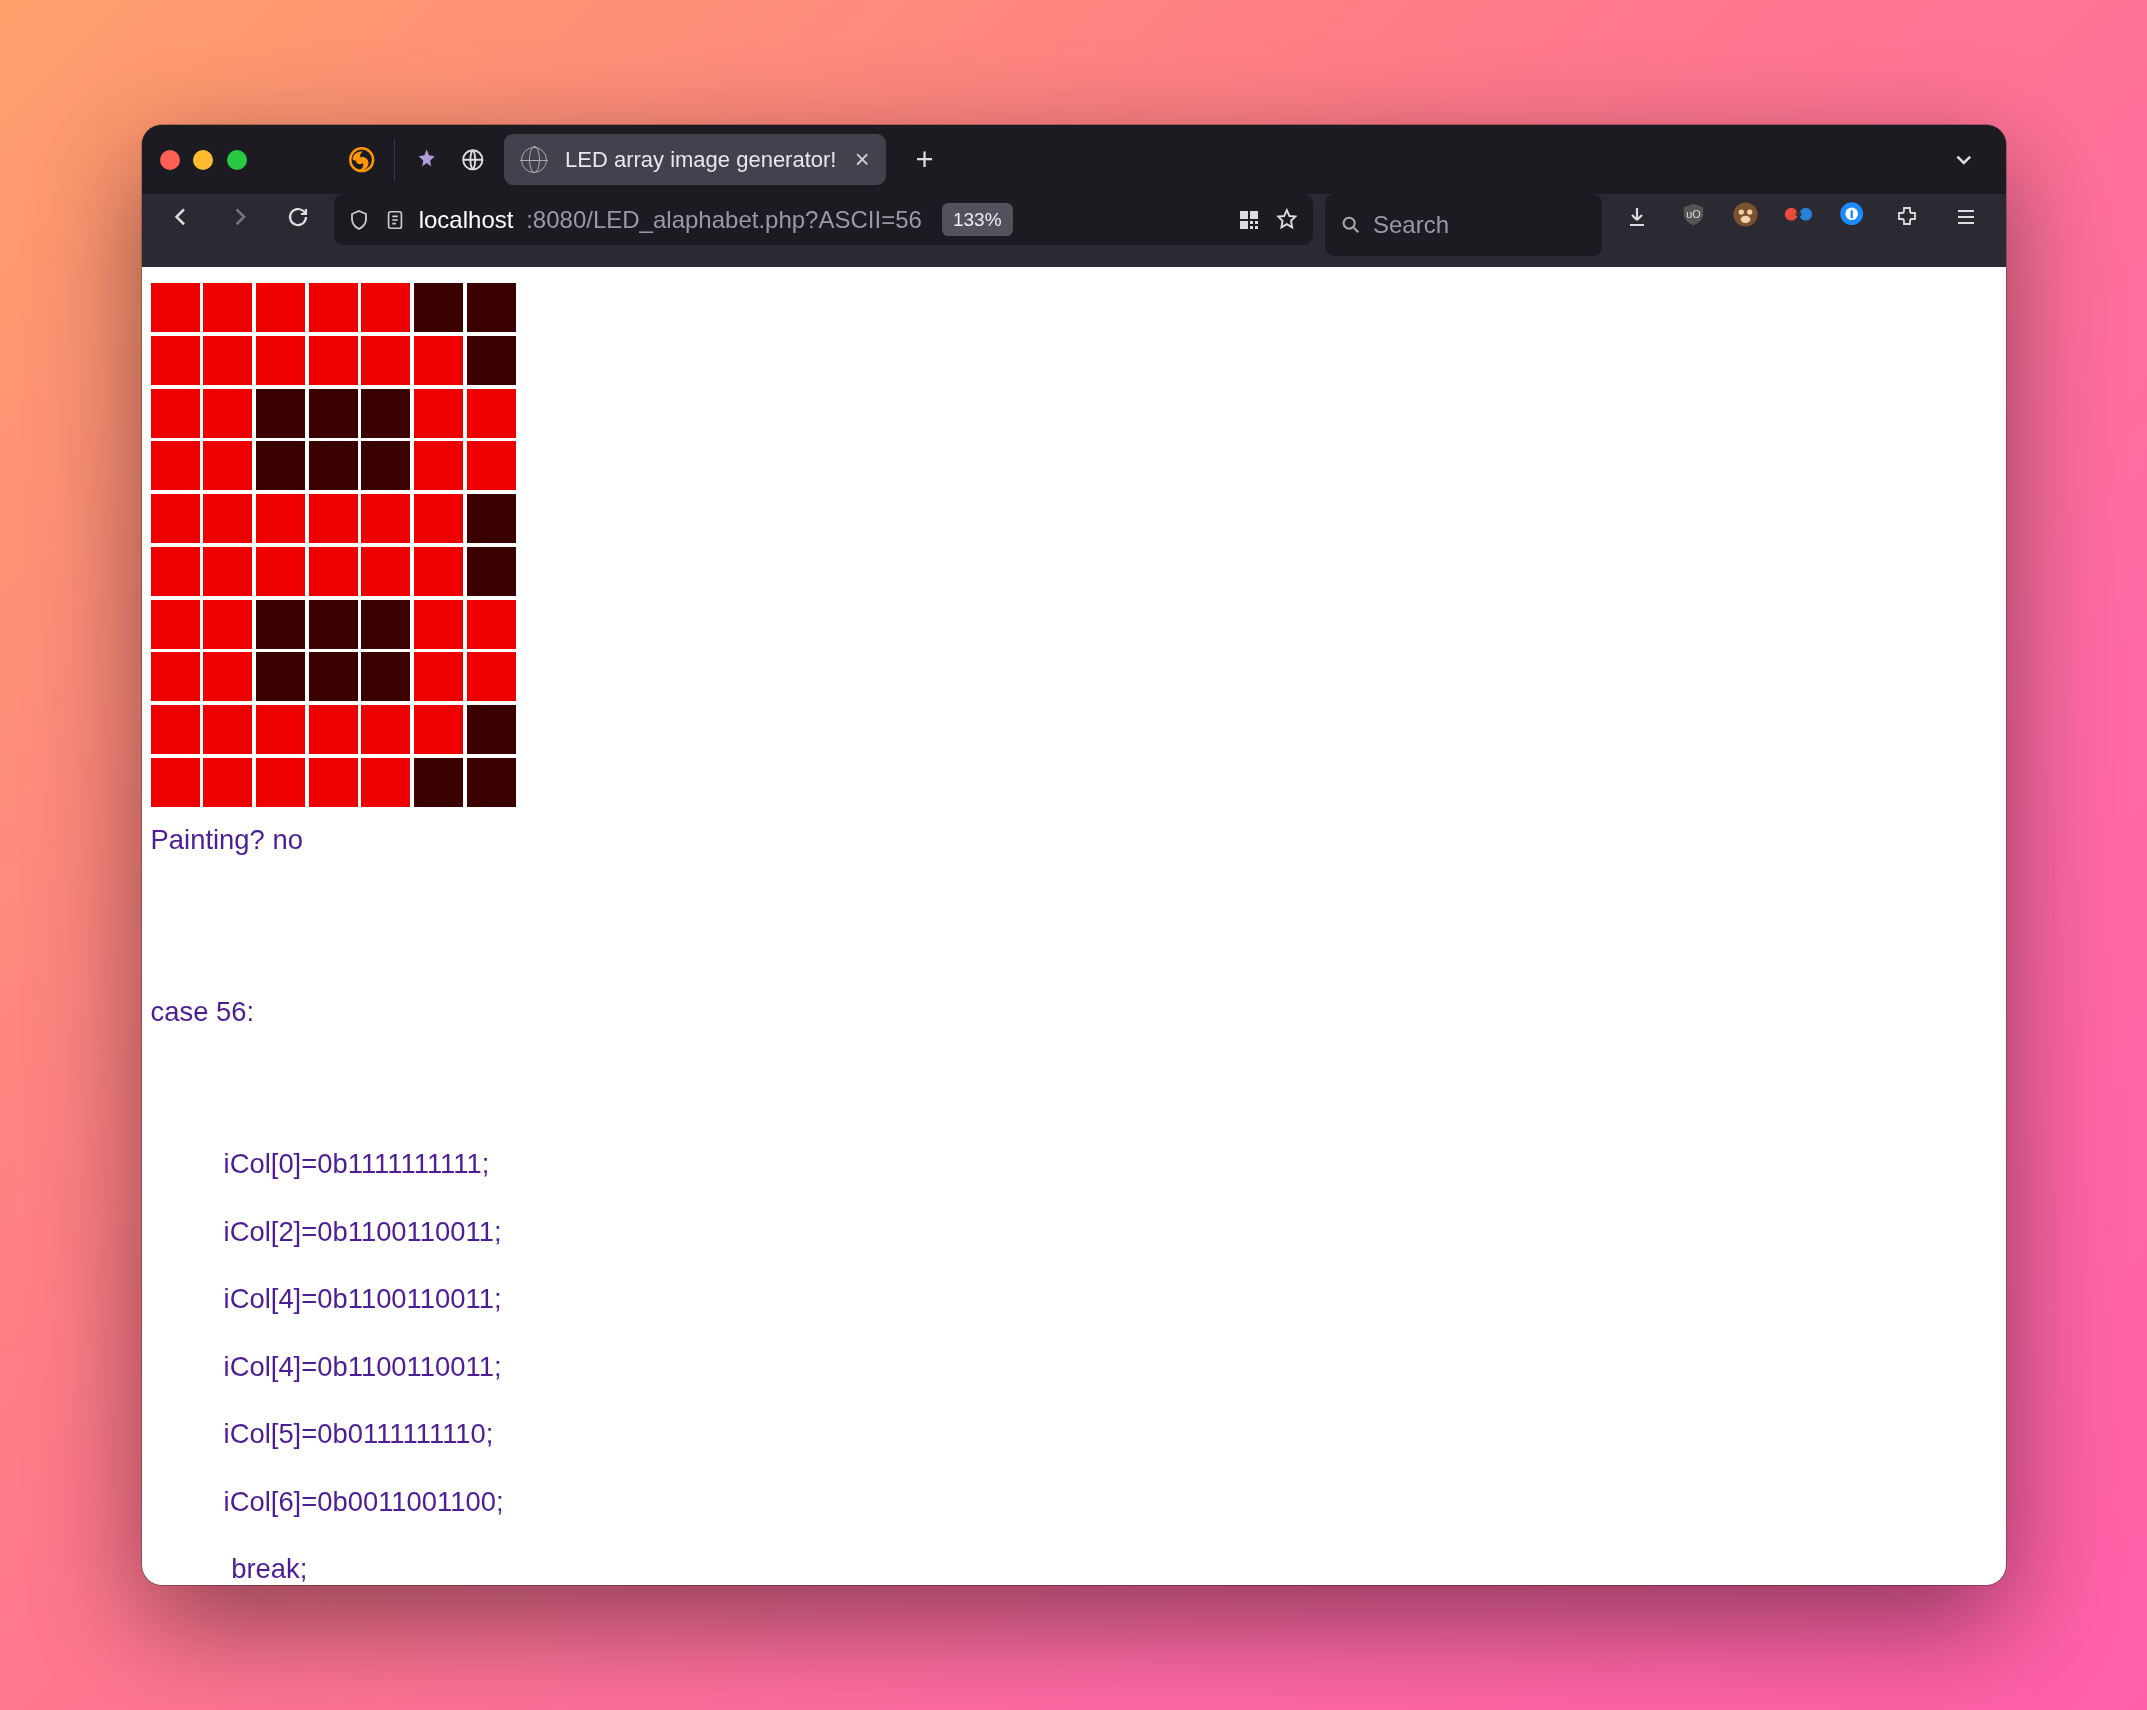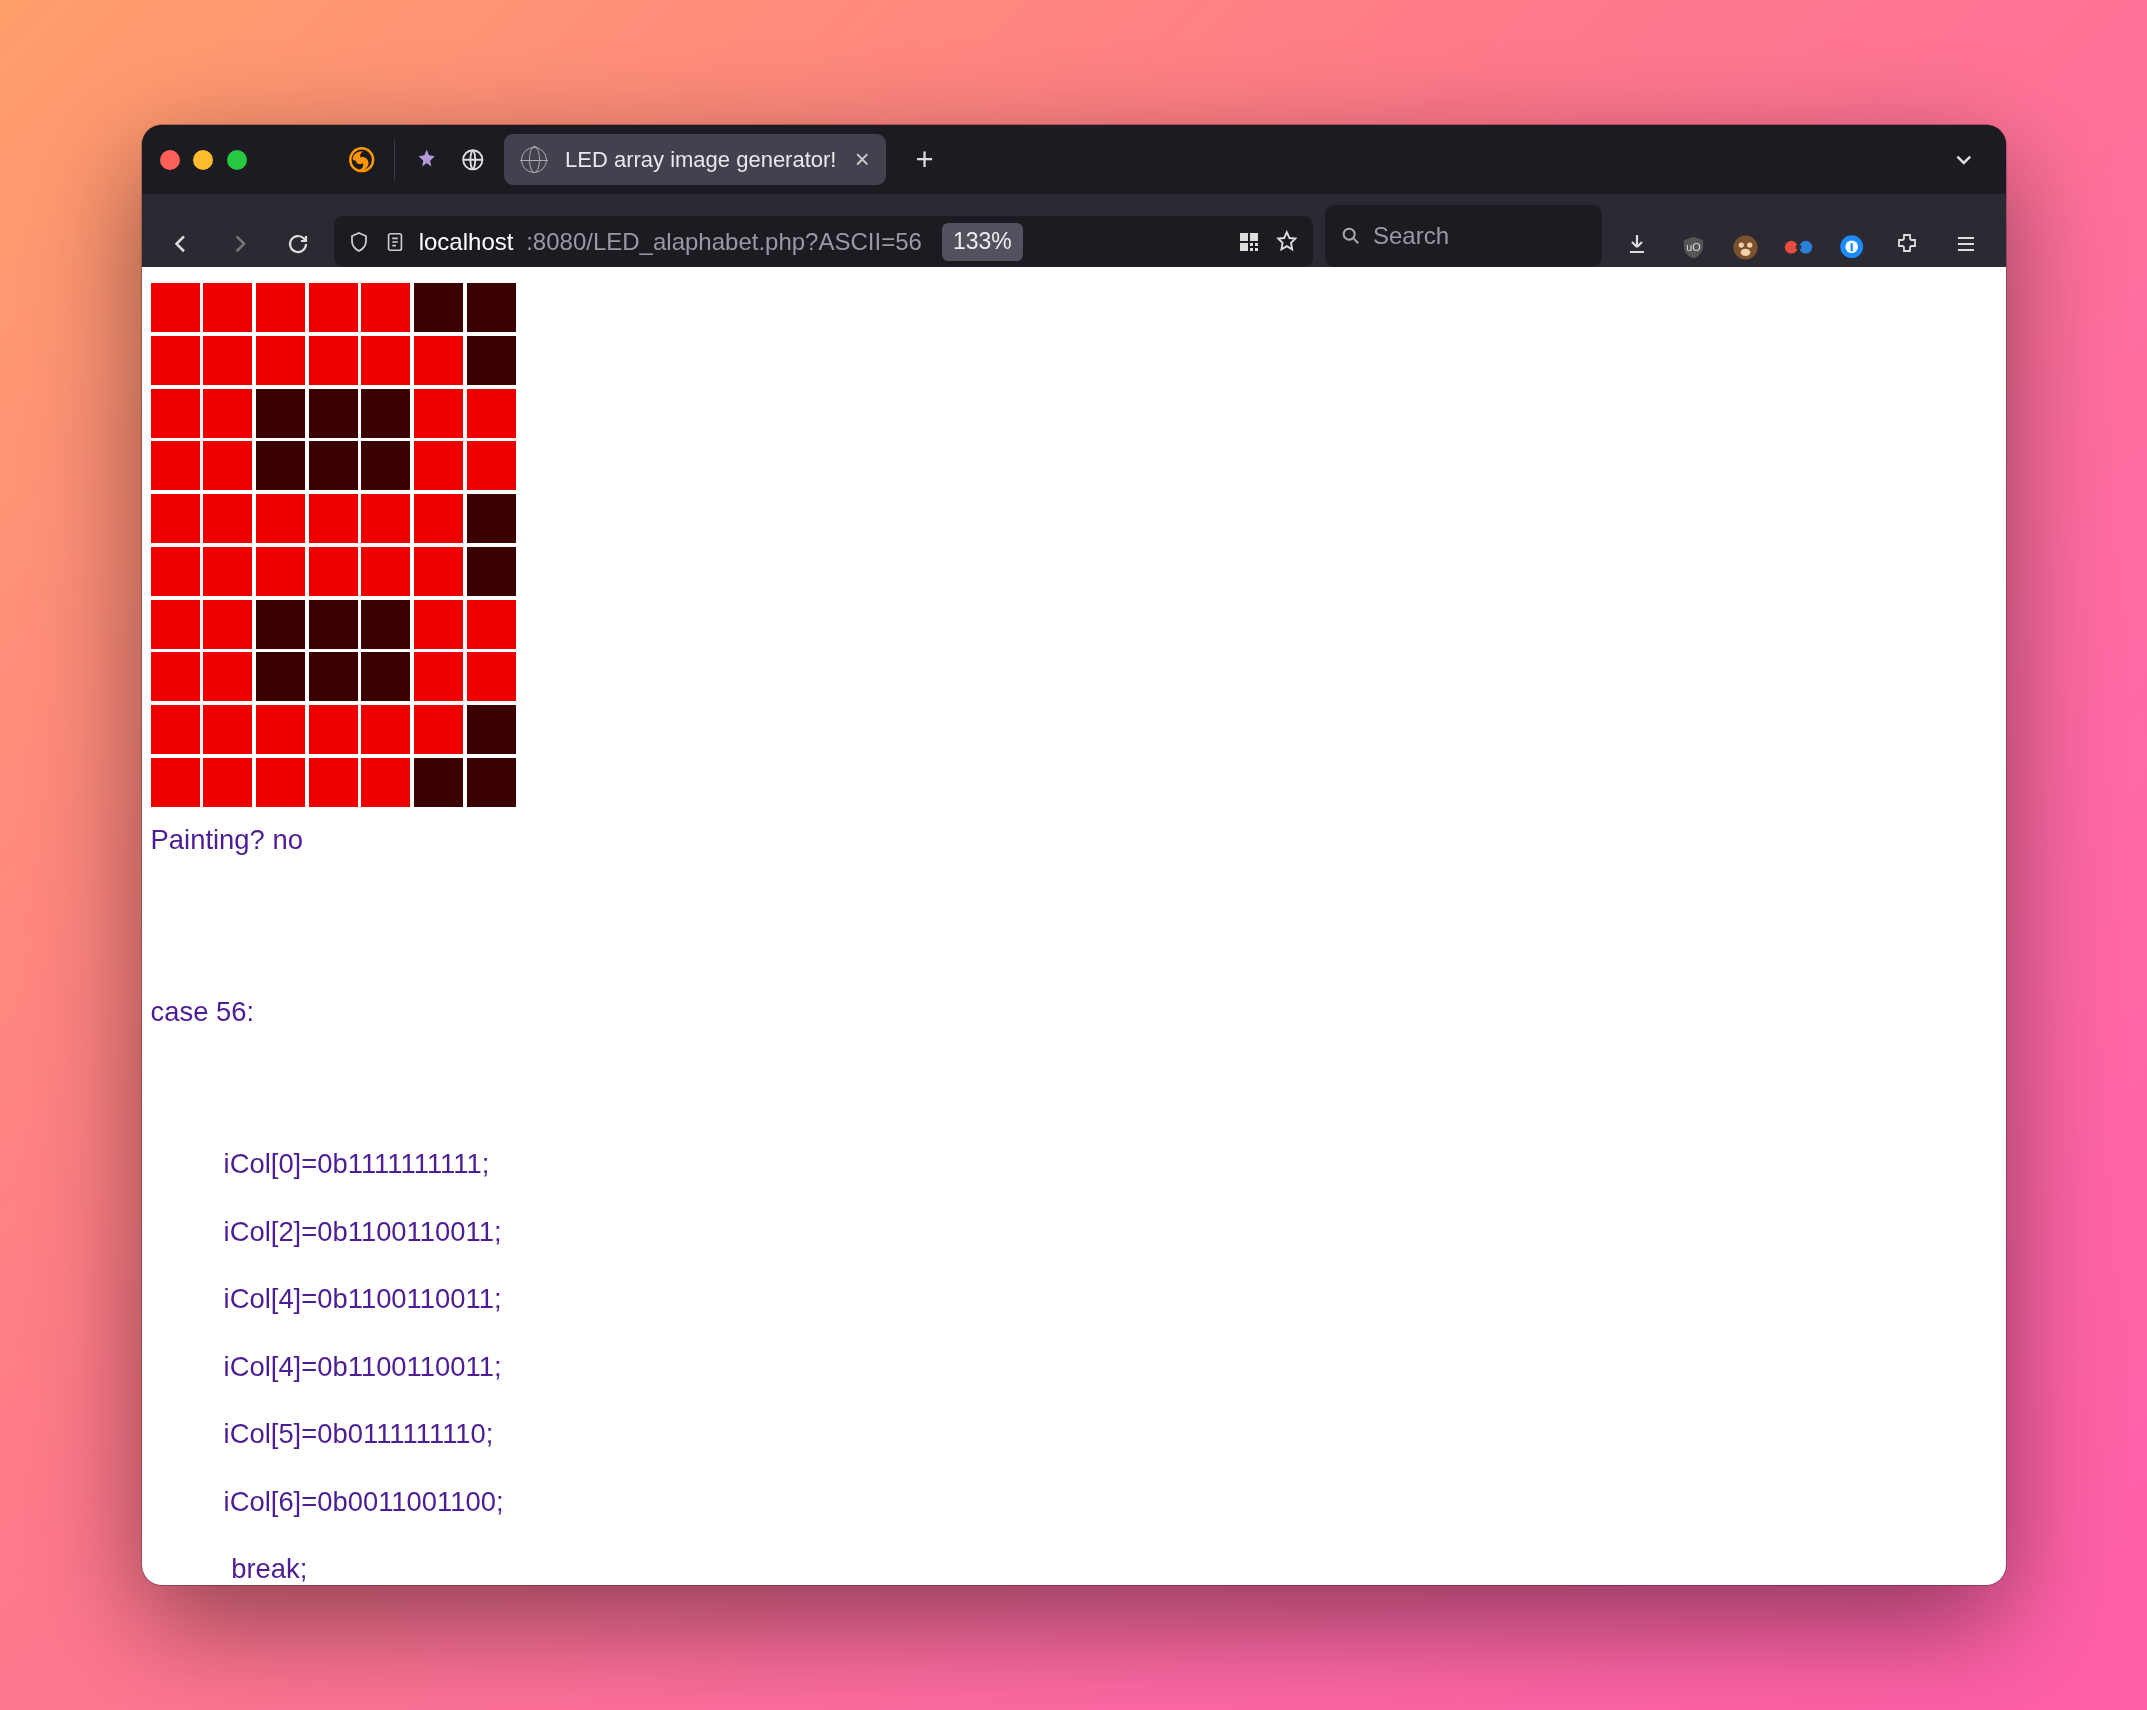--- a/index.html
+++ b/index.html
@@ -26,29 +26,29 @@
   .tab .favicon{width:24px;height:24px;border:1.8px solid #aaa;border-radius:50%;position:relative;}
   .tab .favicon::before{content:"";position:absolute;left:-1.8px;right:-1.8px;top:50%;height:1.8px;background:#aaa;}
   .tab .favicon::after{content:"";position:absolute;top:-1.8px;bottom:-1.8px;left:50%;width:9.1px;margin-left:-4.6px;
        border:1.8px solid #aaa;border-radius:50%;}
   .tab .title{flex:1;white-space:nowrap;overflow:hidden;text-overflow:ellipsis;}
   .tab .close{font-size:25.6px;color:#ccc;cursor:pointer;}
   .newtab{font-size:31px;color:#ddd;padding:0 11px;cursor:pointer;}
   .tabspacer{flex:1;}
   .chev{color:#ddd;font-size:25.6px;padding:0 11px;cursor:pointer;}
   
-  .toolbar{height:73px;background:#2b2a33;display:flex;align-items:flex-end;padding:0 16.4px;gap:12.8px;}
+  .toolbar{height:73px;background:#2b2a33;display:flex;align-items:flex-start;padding:0 16.4px;gap:12.8px;}
   .tbtn{width:46px;height:46px;display:flex;align-items:center;justify-content:center;color:#ddd;
         border-radius:7.3px;cursor:pointer;font-size:25.6px;}
   .tbtn.dim{color:#777;}
   .urlbar{flex:1;height:51px;background:#1c1b22;border-radius:9.1px;display:flex;align-items:center;
           padding:0 12.8px;gap:12.8px;color:#ddd;font-size:24px;}
   .urlbar .host{color:#fff;}
   .urlbar .rest{color:#9a99a3;}
-  .zoom-badge{background:#52525e;color:#eee;font-size:23px;padding:5.5px 11px;border-radius:6.4px;margin-left:7.3px;}
+  .zoom-badge{background:#52525e;color:#eee;font-size:19px;padding:5.5px 11px;border-radius:6.4px;margin-left:7.3px;}
   .urlbar .spacer{flex:1;}
   .searchbar{width:247px;height:62px;background:#1c1b22;border-radius:9.1px;display:flex;align-items:center;
              padding:0 14.6px;gap:11px;color:#9a99a3;font-size:24px;}
   .ext{width:40px;height:40px;display:flex;align-items:center;justify-content:center;border-radius:7.3px;}
   
   svg{display:block;}
   
   .page{flex:1;background:#fff;color:#4c1d95;
         font-family:Liberation Sans, sans-serif;font-size:27.4px;line-height:1.55;
         padding:16.4px 9.1px 9.1px 9.1px;overflow:auto;}

